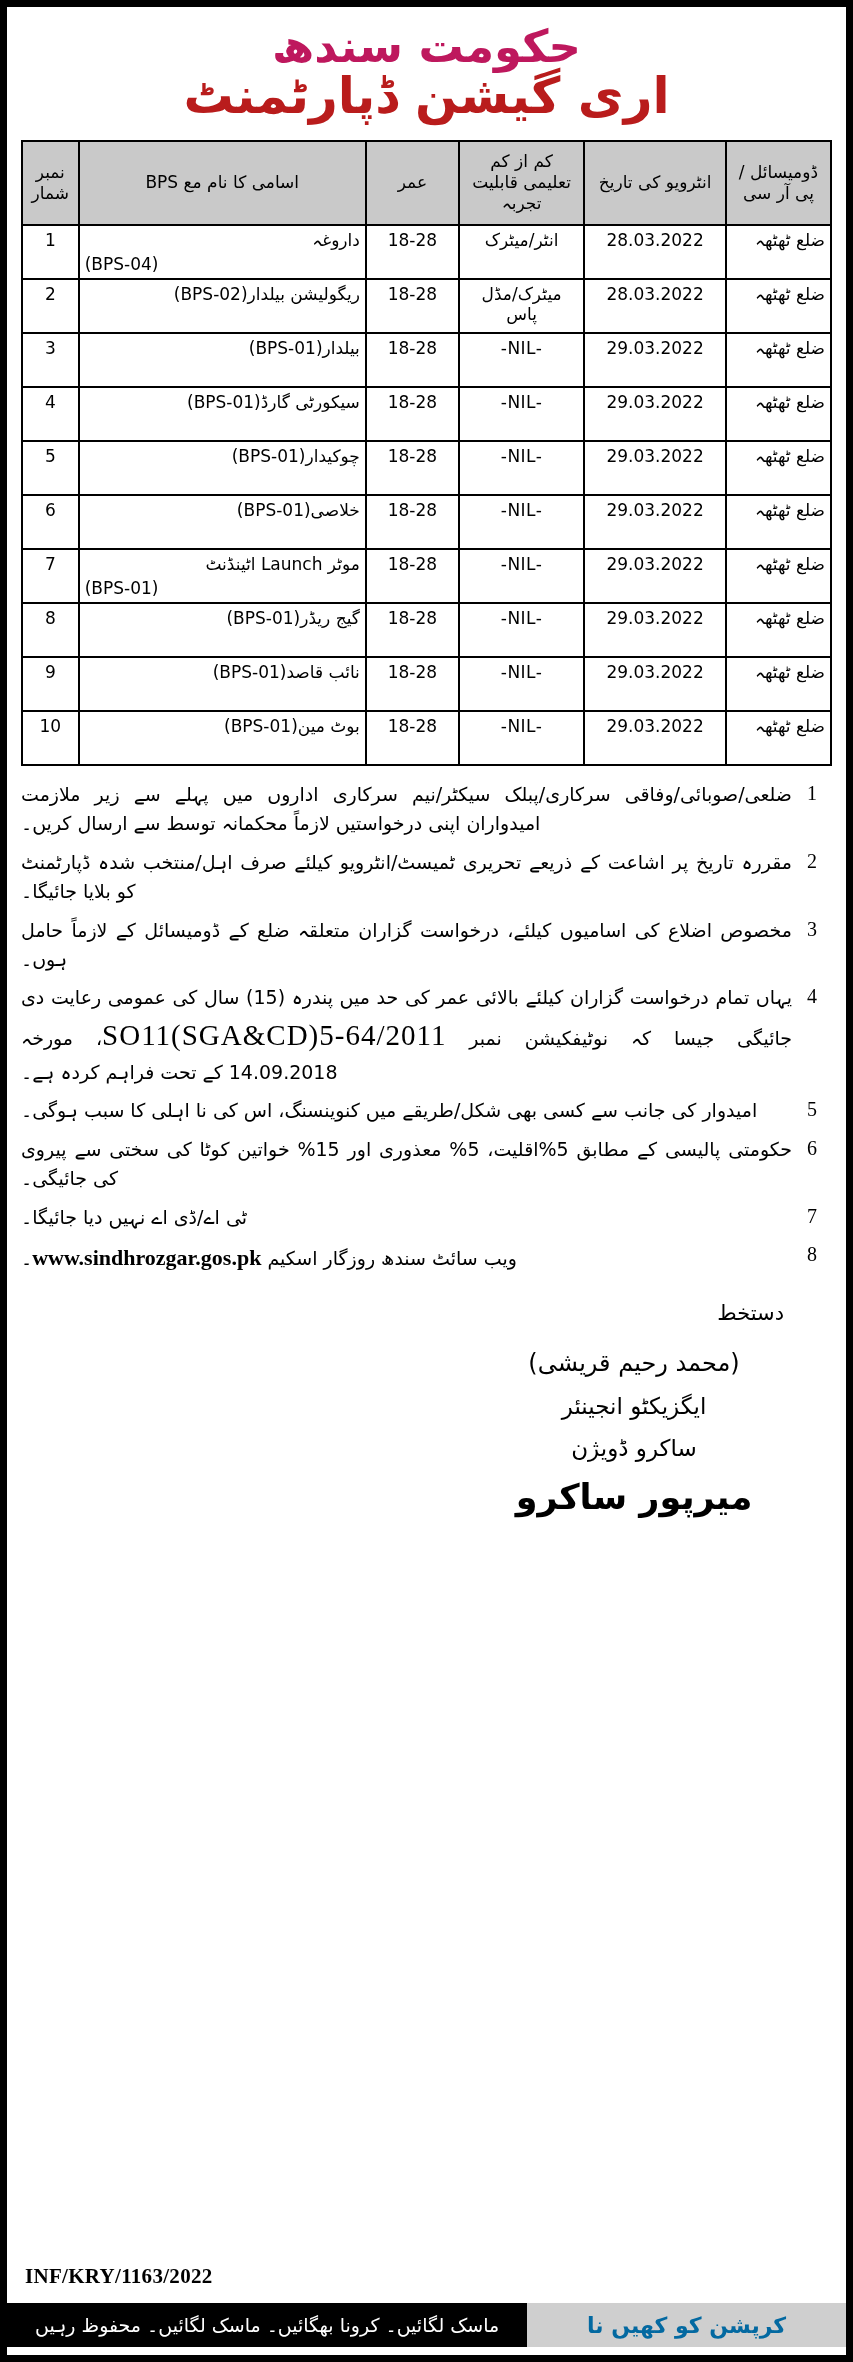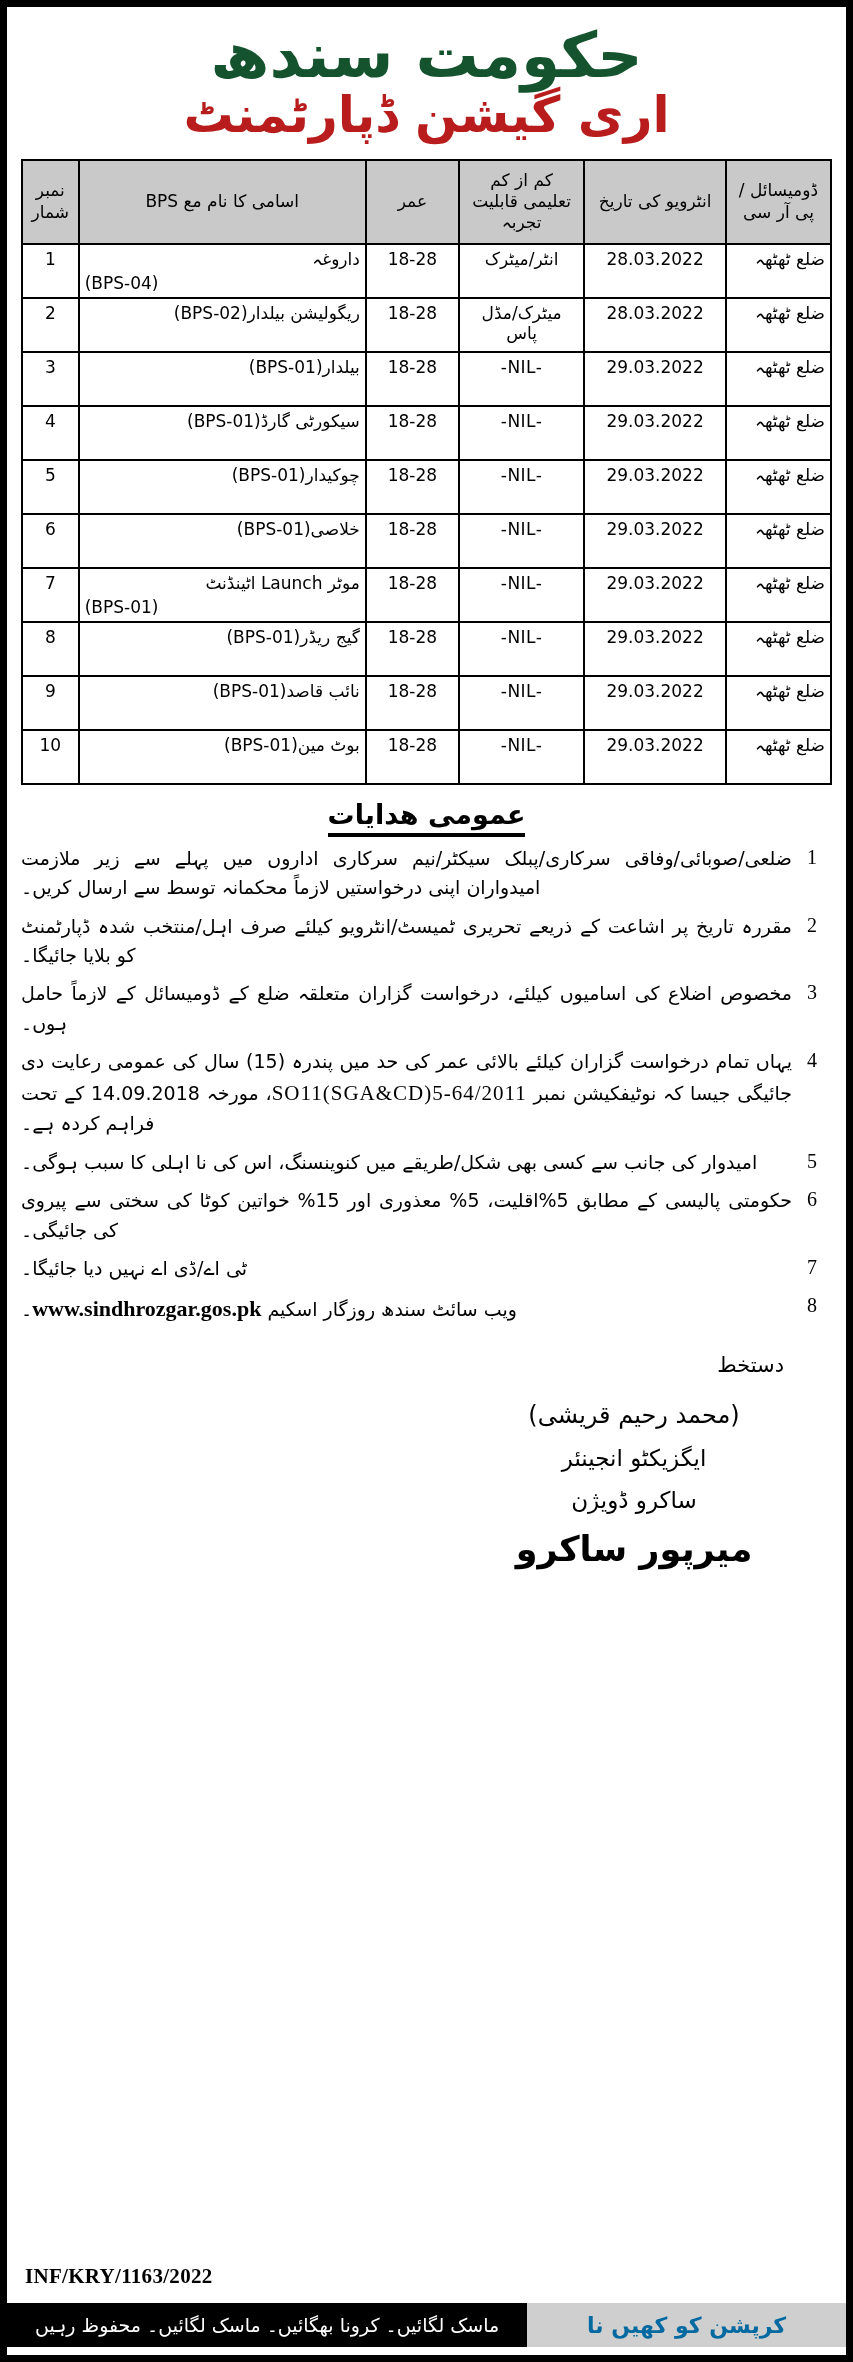--- a/index.html
+++ b/index.html
@@ -30,24 +30,24 @@
   }
 
   
   .masthead {
     text-align: center;
     padding-top: 10px;
   }
   .masthead .line1 {
     font-family: "DejaVu Sans", "Liberation Sans", sans-serif;
     font-weight: bold;
-    font-size: 63px;
+    font-size: 45px;
     line-height: 1.05;
     letter-spacing: -1px;
-    color: #14532d;
+    color: #be185d;
     direction: rtl;
   }
   .masthead .line2 {
     font-family: "DejaVu Sans", "Liberation Sans", sans-serif;
     font-weight: bold;
     font-size: 50px;
     line-height: 1.15;
     color: #b91c1c;
     direction: rtl;
     margin-top: -2px;
@@ -146,21 +146,21 @@
     direction: ltr;
     unicode-bidi: embed;
     font-family: "Liberation Serif", serif;
     font-weight: bold;
     font-size: 22px;
   }
   .notif {
     direction: ltr;
     unicode-bidi: embed;
     font-family: "Liberation Serif", serif;
-    font-size: 21px;
+    font-size: 29px;
     letter-spacing: 1px;
   }
 
   
   .signature {
     direction: rtl;
     text-align: center;
     width: 300px;
     margin-right: 48px;
     margin-top: 26px;
@@ -352,23 +352,20 @@
           <td class="td-edu nil">-NIL-</td>
           <td class="td-age">18-28</td>
           <td class="td-post">
             <span class="post-name">بوٹ مین(BPS-01)</span>
           </td>
           <td class="td-sr">10</td>
         </tr>
       </tbody>
     </table>
 
-    <div class="instr-title">
-      <span>عمومی ھدایات</span>
-    </div>
 
     <ol class="instructions">
       <li>
         <div class="num">1</div>
         <div class="body">ضلعی/صوبائی/وفاقی سرکاری/پبلک سیکٹر/نیم سرکاری اداروں میں پہلے سے زیر ملازمت امیدواران اپنی درخواستیں لازماً محکمانہ توسط سے ارسال کریں۔</div>
       </li>
       <li>
         <div class="num">2</div>
         <div class="body">مقررہ تاریخ پر اشاعت کے ذریعے تحریری ٹمیسٹ/انٹرویو کیلئے صرف اہل/منتخب شدہ ڈپارٹمنٹ کو بلایا جائیگا۔</div>
       </li>

